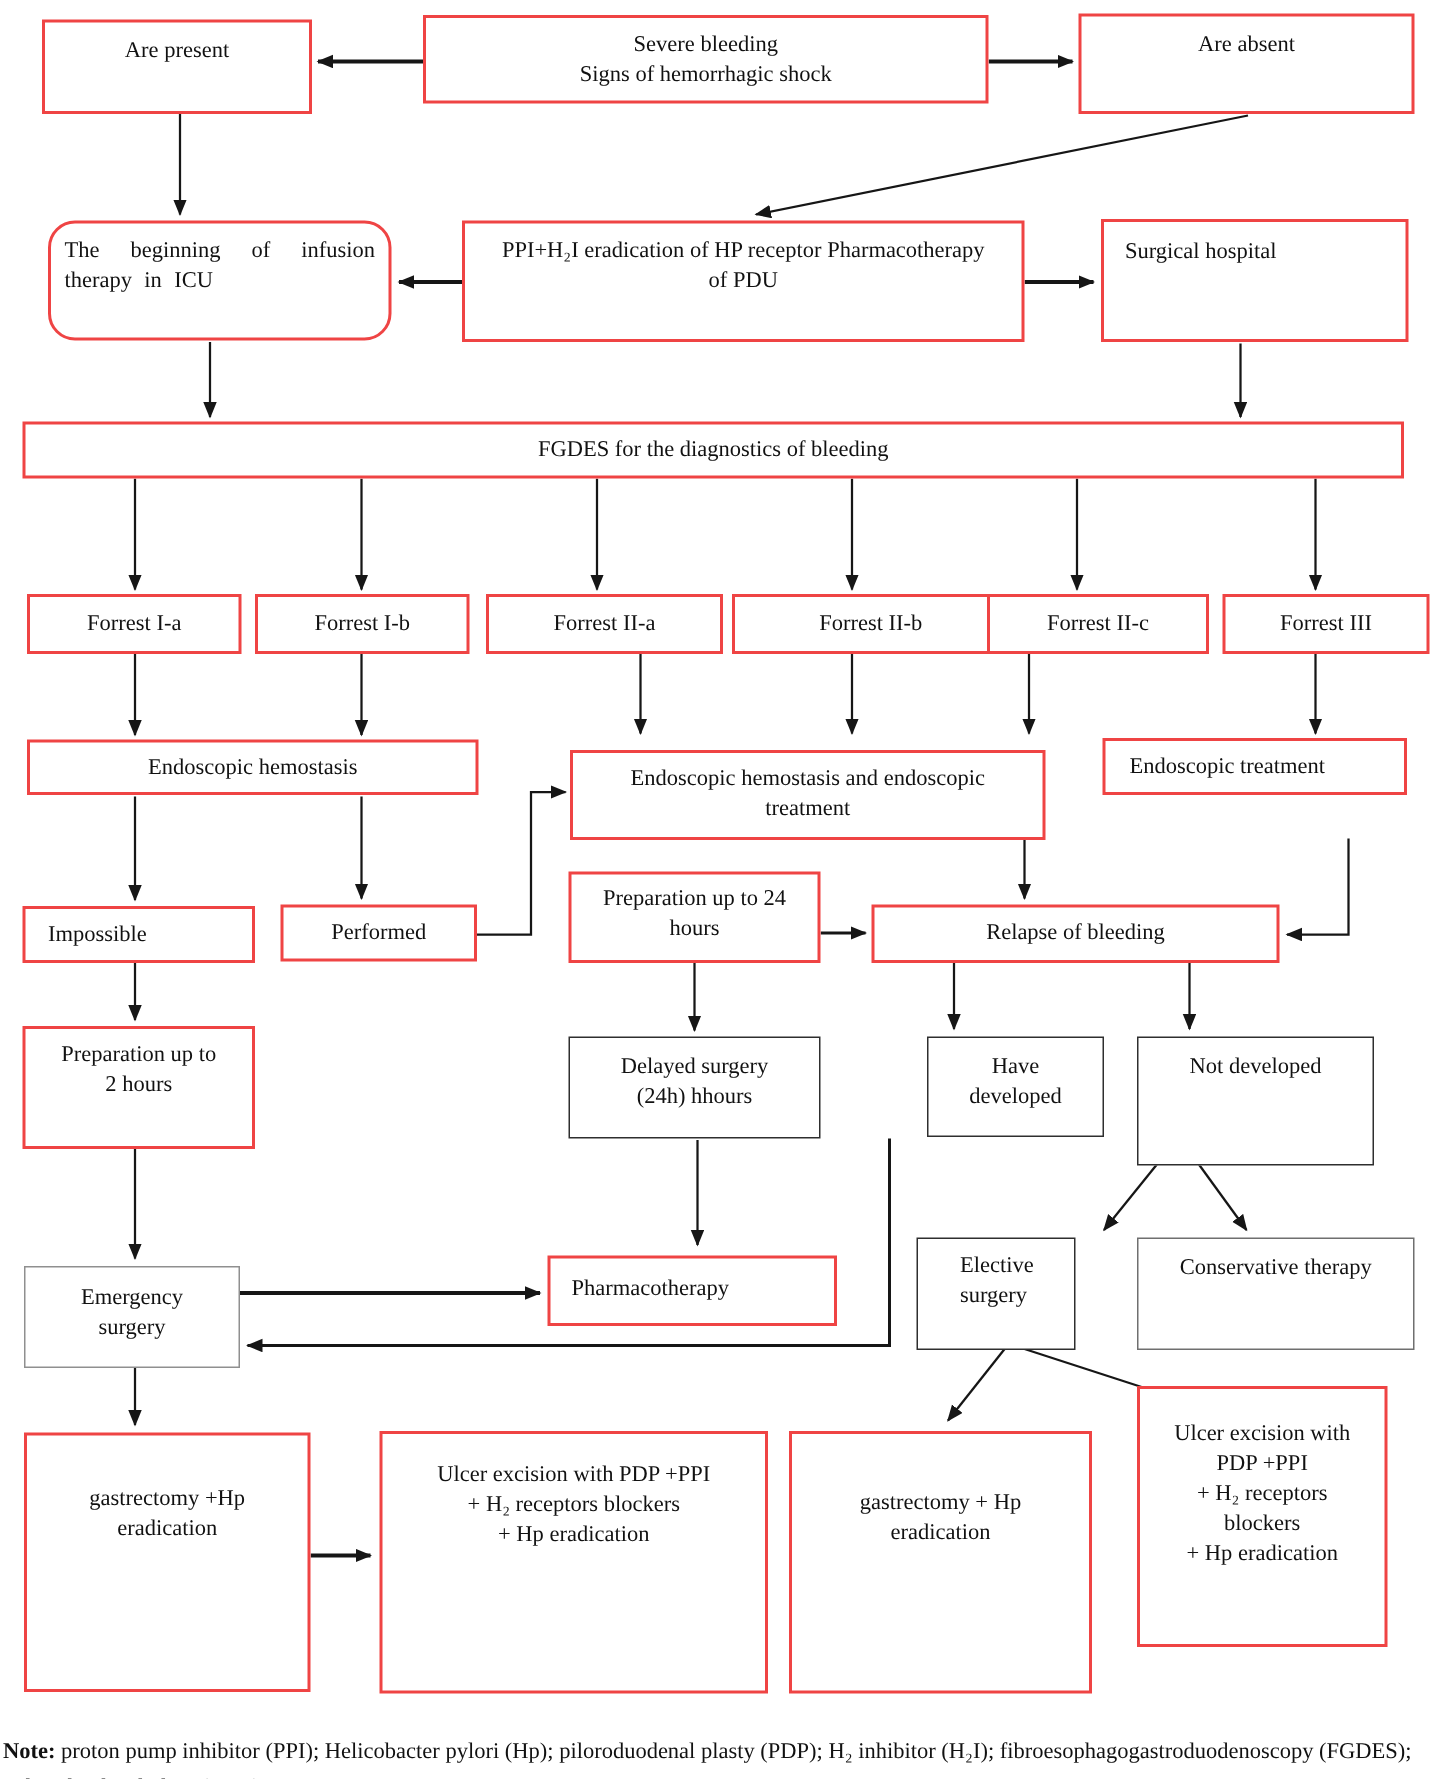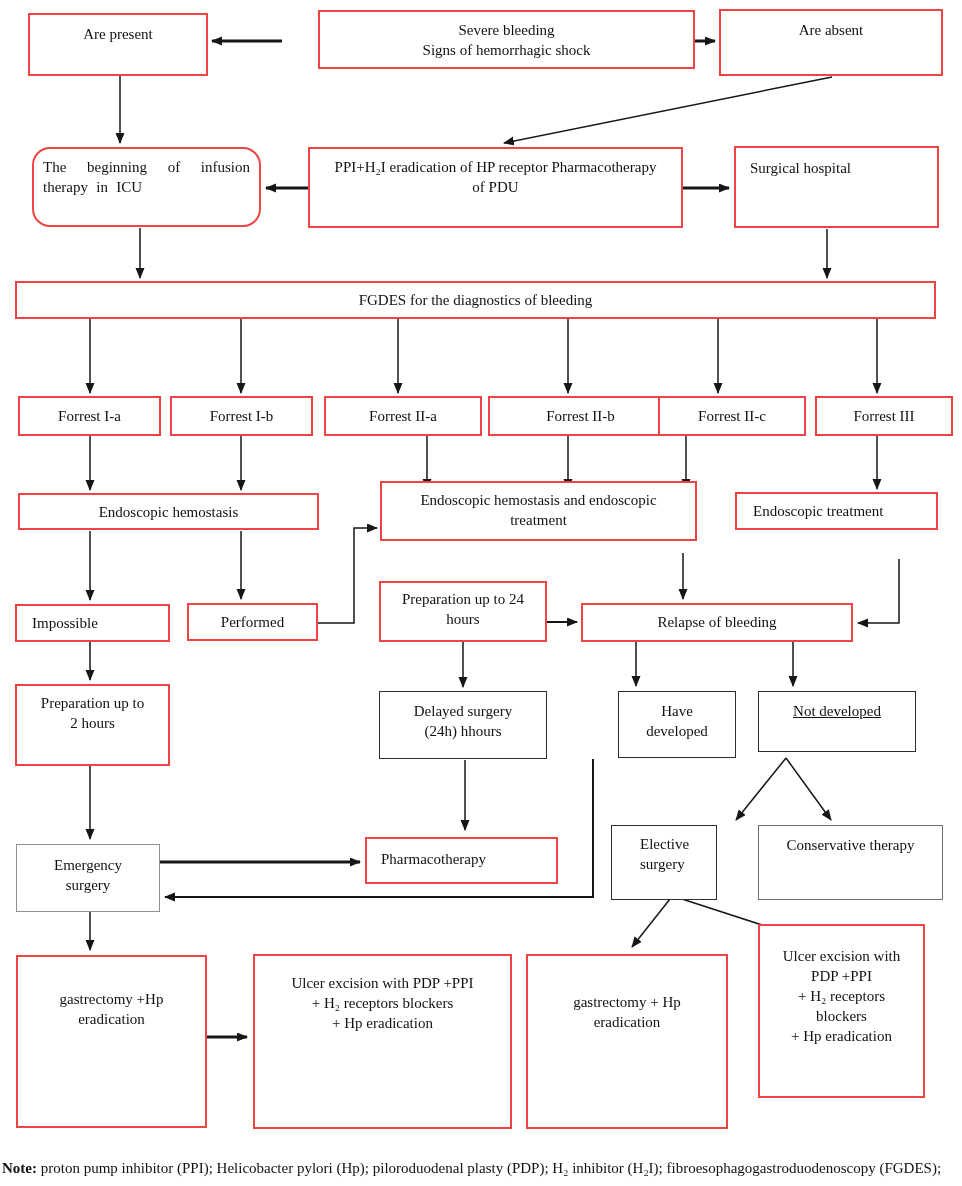--- a/index.html
+++ b/index.html
@@ -91,56 +91,56 @@
     <line class="thin" x1="786" y1="758" x2="831" y2="820" marker-end="url(#ah)"></line>
     <line class="thick" x1="160" y1="862" x2="360" y2="862" marker-end="url(#ah)"></line>
     <polyline class="mid" points="593,759 593,897 165,897" marker-end="url(#ah)"></polyline>
     <line class="thin" x1="670" y1="899" x2="632" y2="947" marker-end="url(#ah)"></line>
     <line class="thin" x1="682" y1="899" x2="833" y2="948" marker-end="url(#ah)"></line>
     <line class="thin" x1="90" y1="912" x2="90" y2="950" marker-end="url(#ah)"></line>
     <line class="thick" x1="207" y1="1037" x2="247" y2="1037" marker-end="url(#ah)"></line>
   </svg>
 
   <div class="node c" style="left:28px;top:13px;width:180px;height:63px;padding-top:9px;">Are present</div>
-  <div class="node c" style="left:282px;top:10px;width:377px;height:59px;padding-top:8px;margin-left:36px;">Severe bleeding
+  <div class="node c" style="left:282px;top:10px;width:377px;height:59px;padding-top:8px;">Severe bleeding
 Signs of hemorrhagic shock</div>
   <div class="node c" style="left:719px;top:9px;width:224px;height:67px;padding-top:9px;">Are absent</div>
 
   <div class="node j" style="left:32px;top:147px;width:229px;height:80px;padding:8px 9px;border-radius:18px;">The beginning of infusion therapy in ICU</div>
   <div class="node c" style="left:308px;top:147px;width:375px;height:81px;padding-top:8px;">PPI+H₂I eradication of HP receptor Pharmacotherapy
 of PDU</div>
   <div class="node c" style="left:15px;top:281px;width:921px;height:38px;padding-top:7px;">FGDES for the diagnostics of bleeding</div>
 
   <div class="node l" style="left:734px;top:146px;width:205px;height:82px;padding:10px 14px;">Surgical hospital</div>
 
   <div class="node c b24" style="left:18px;top:396px;width:143px;height:40px;padding-top:8px;">Forrest I-a</div>
   <div class="node c b24" style="left:170px;top:396px;width:143px;height:40px;padding-top:8px;">Forrest I-b</div>
   <div class="node c b24" style="left:324px;top:396px;width:158px;height:40px;padding-top:8px;">Forrest II-a</div>
   <div class="node c b24" style="left:488px;top:396px;width:185px;height:40px;padding-top:8px;">Forrest II-b</div>
   <div class="node c b24" style="left:658px;top:396px;width:148px;height:40px;padding-top:8px;">Forrest II-c</div>
   <div class="node c b24" style="left:815px;top:396px;width:138px;height:40px;padding-top:8px;">Forrest III</div>
 
   <div class="node c" style="left:18px;top:493px;width:301px;height:37px;padding-top:7px;">Endoscopic hemostasis</div>
-  <div class="node c b24" style="left:380px;top:481px;width:317px;height:60px;padding-top:7px;">Endoscopic hemostasis and endoscopic
+  <div class="node c b24" style="left:380px;top:500px;width:317px;height:60px;padding-top:7px;">Endoscopic hemostasis and endoscopic
 treatment</div>
   <div class="node l" style="left:735px;top:492px;width:203px;height:38px;padding:7px 16px;">Endoscopic treatment</div>
 
   <div class="node l b24" style="left:15px;top:604px;width:155px;height:38px;padding:7px 15px;">Impossible</div>
   <div class="node c b24" style="left:187px;top:603px;width:131px;height:38px;padding-top:7px;">Performed</div>
   <div class="node c b26" style="left:379px;top:581px;width:168px;height:61px;padding-top:6px;">Preparation up to 24
 hours</div>
   <div class="node c b24" style="left:581px;top:603px;width:272px;height:39px;padding-top:7px;">Relapse of bleeding</div>
 
   <div class="node c b26" style="left:15px;top:684px;width:155px;height:82px;padding-top:7px;">Preparation up to
 2 hours</div>
   <div class="node c b15" style="left:379px;top:691px;width:168px;height:68px;padding-top:9px;">Delayed surgery
 (24h) hhours</div>
   <div class="node c b15" style="left:618px;top:691px;width:118px;height:67px;padding-top:9px;">Have
 developed</div>
-  <div class="node c b15" style="left:758px;top:691px;width:158px;height:61px;padding-top:9px;text-decoration:underline;">Not developed</div>
+  <div class="node c b15" style="left:758px;top:691px;width:158px;height:86px;padding-top:9px;">Not developed</div>
 
   <div class="node c gray" style="left:16px;top:844px;width:144px;height:68px;padding-top:10px;">Emergency
 surgery</div>
   <div class="node l b26" style="left:365px;top:837px;width:193px;height:47px;padding:10px 14px;">Pharmacotherapy</div>
   <div class="node l b15" style="left:611px;top:825px;width:106px;height:75px;padding:8px 28px;">Elective
 surgery</div>
   <div class="node c gray2" style="left:758px;top:825px;width:185px;height:75px;padding-top:9px;">Conservative therapy</div>
 
   <div class="node c b24" style="left:16px;top:955px;width:191px;height:173px;padding-top:32px;">gastrectomy +Hp
 eradication</div>

